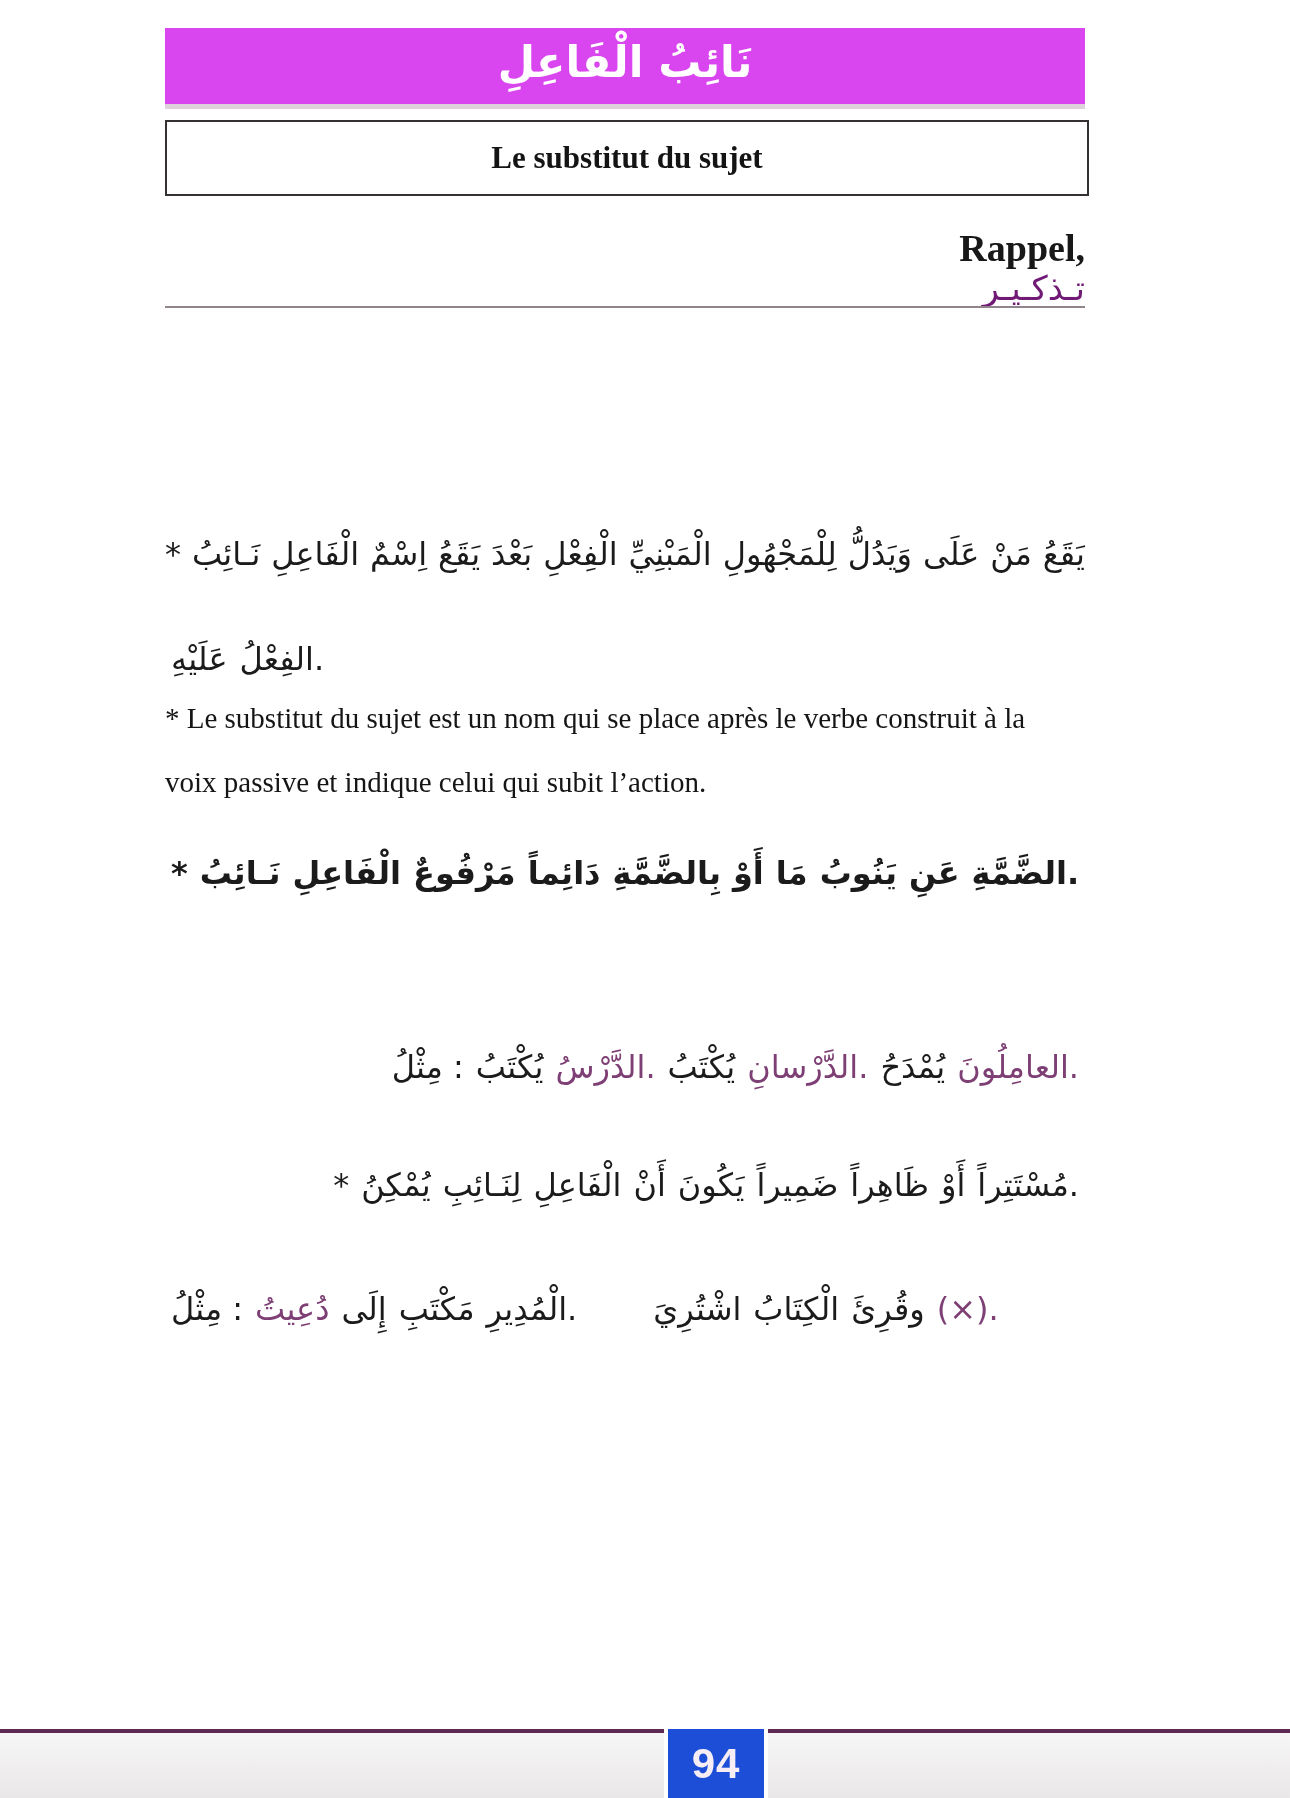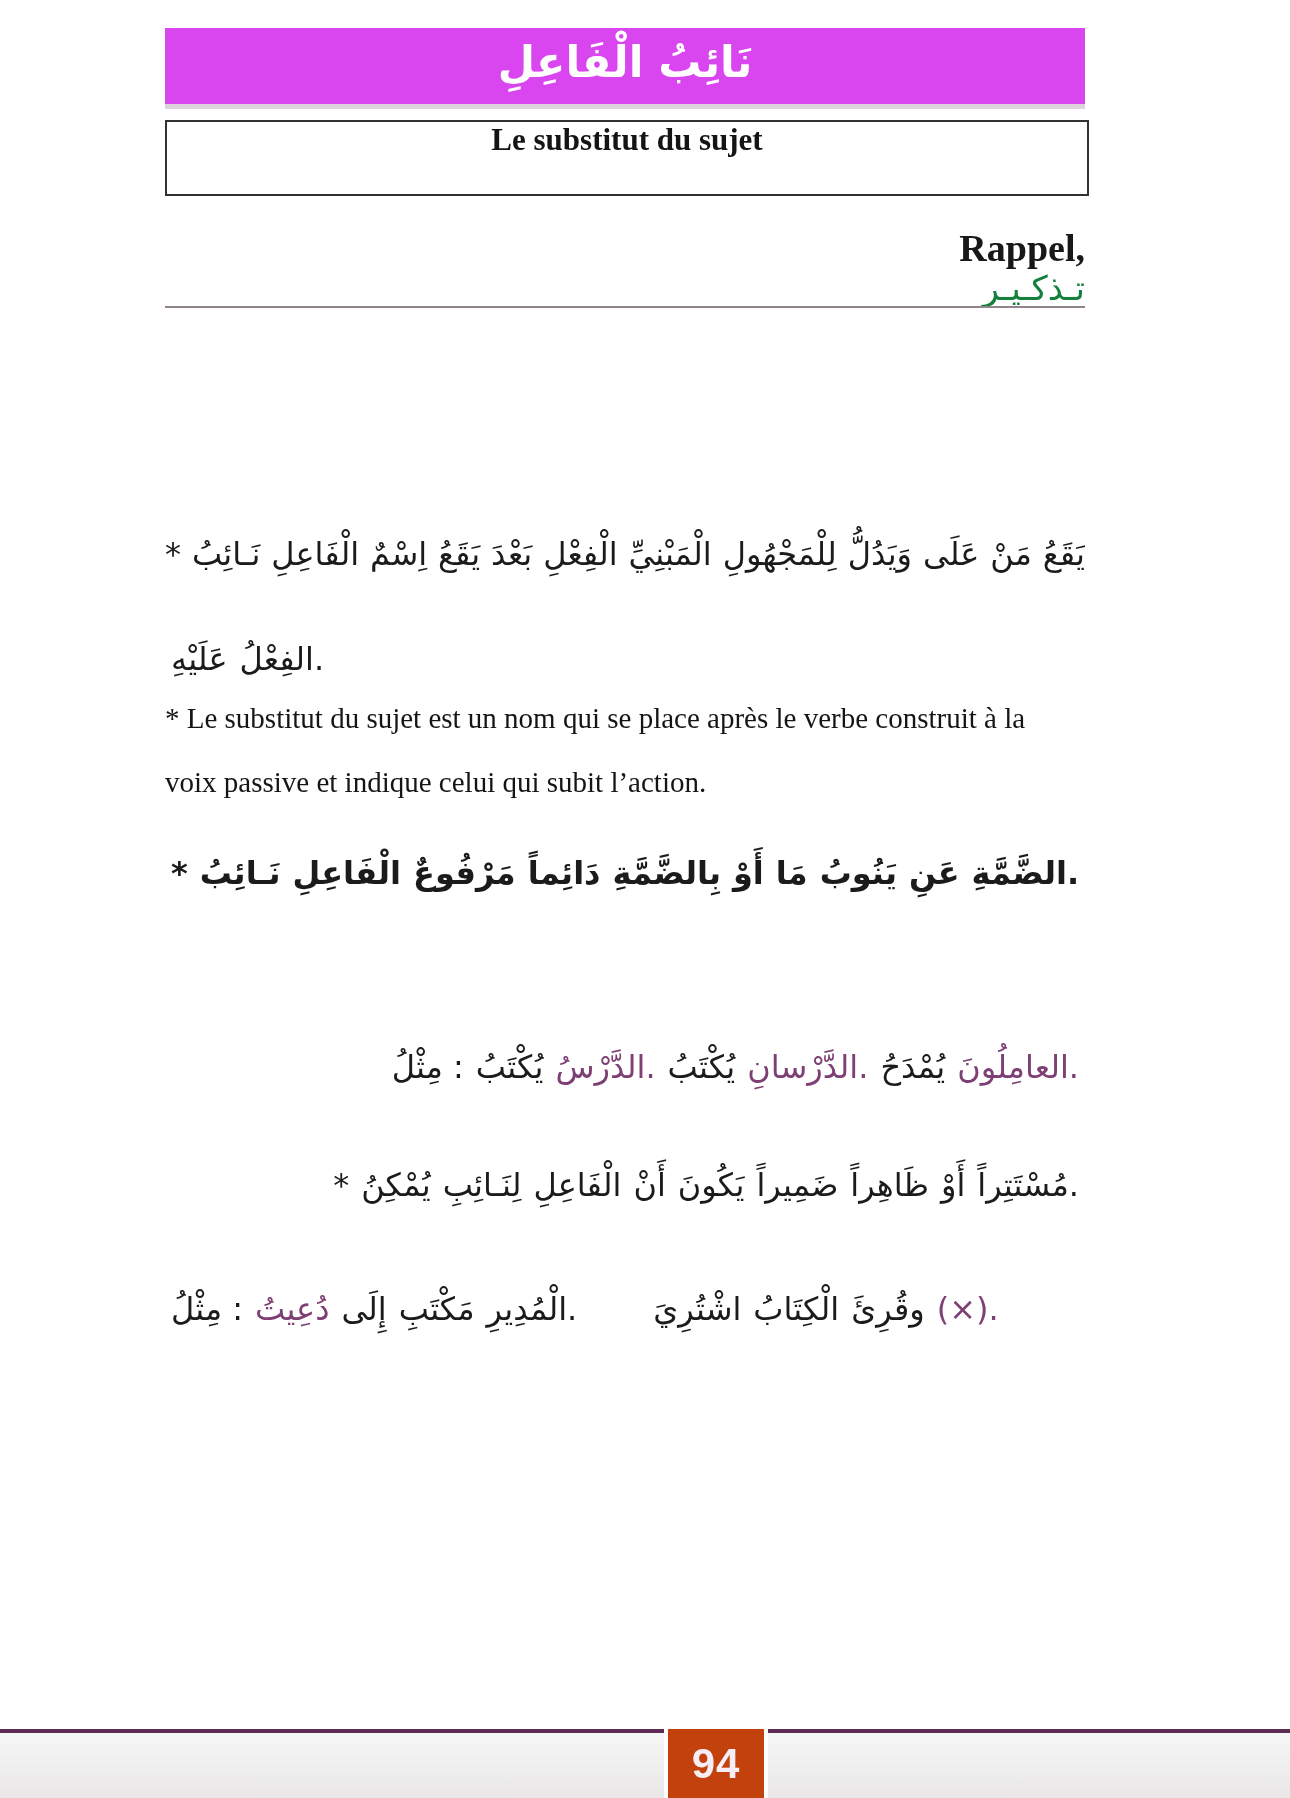--- a/index.html
+++ b/index.html
@@ -19,32 +19,32 @@
   }
   .header-title{
     font-family:"DejaVu Sans","Liberation Sans",sans-serif;
     font-weight:bold;font-size:43px;color:#ffffff;line-height:1;
     padding-bottom:8px;
   }
 
   
   .title-box{
     top:120px;height:72px;background:#ffffff;border:2px solid #353133;
-    display:flex;justify-content:center;
+    display:flex;align-items:center;justify-content:center;
   }
   .title-box-text{font-weight:bold;font-size:31px;color:#141414;}
 
   
   .rappel-row{
     top:226px;height:74px;display:flex;justify-content:space-between;align-items:flex-end;flex-direction:column;
   }
   .rappel-fr{font-weight:bold;font-size:38px;color:#181818;}
   .rappel-ar{
     font-family:"DejaVu Sans","Liberation Sans",sans-serif;
-    font-size:34px;color:#15803d;line-height:1.1;
+    font-size:34px;color:#701a75;line-height:1.1;
   }
   .rule{top:306px;height:2px;background:#90858a;}
 
   
   .ar{
     font-family:"DejaVu Sans","Liberation Sans",sans-serif;
     font-size:32px;color:#1b1b1b;line-height:1.0;white-space:nowrap;
   }
   .ar .w{display:inline-block;margin:1px 6px;}
   .ar.justify{display:flex;justify-content:space-between;align-items:baseline;}
@@ -59,21 +59,21 @@
   .fr .fline{white-space:nowrap;line-height:64px;height:64px;}
   .it{font-style:italic;}
 
   
   .footer-rule{left:0;top:1729px;width:1290px;height:4px;background:#5d2a54;}
   .footer-band{
     left:0;top:1733px;width:1290px;height:65px;
     background:linear-gradient(#f7f6f6,#e9e7e7);
   }
   .page-num-box{
-    left:664px;top:1729px;width:96px;height:69px;background:#c2410c;
+    left:664px;top:1729px;width:96px;height:69px;background:#1d4ed8;
     border-left:4px solid #ffffff;border-right:4px solid #ffffff;
     display:flex;align-items:center;justify-content:center;
   }
   .page-num{
     font-family:"Liberation Sans","DejaVu Sans",sans-serif;
     font-weight:bold;font-size:42px;color:#f6eef4;letter-spacing:1px;
   }
 
   
   #ar-rule1-line1{top:538px;}

